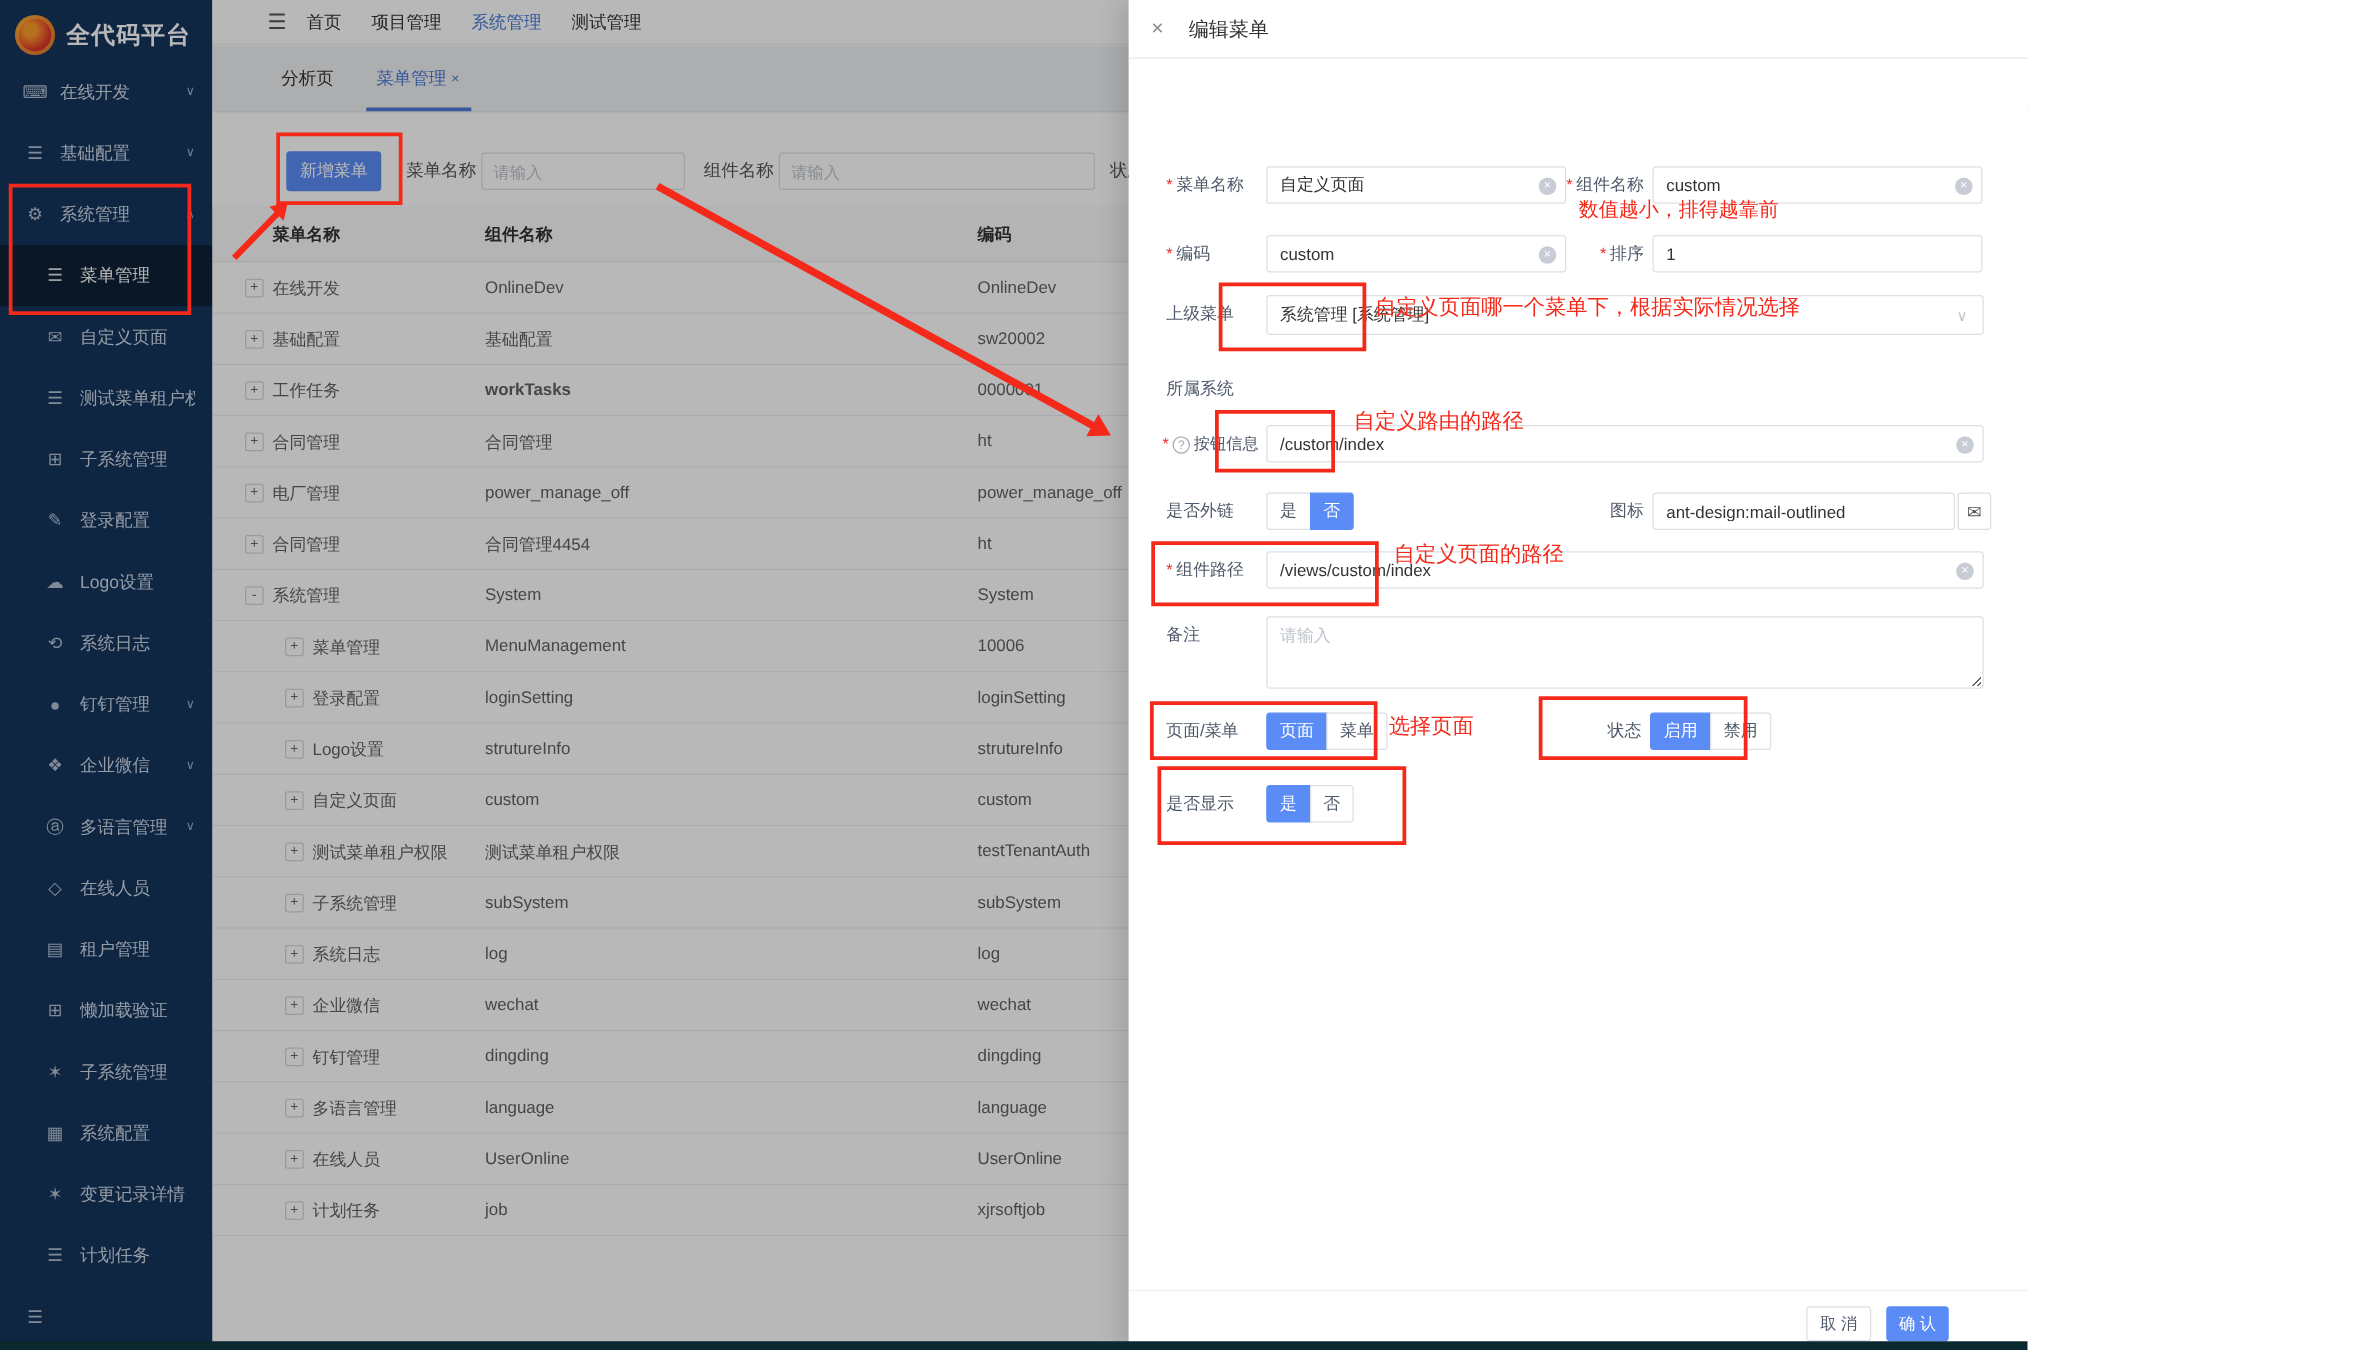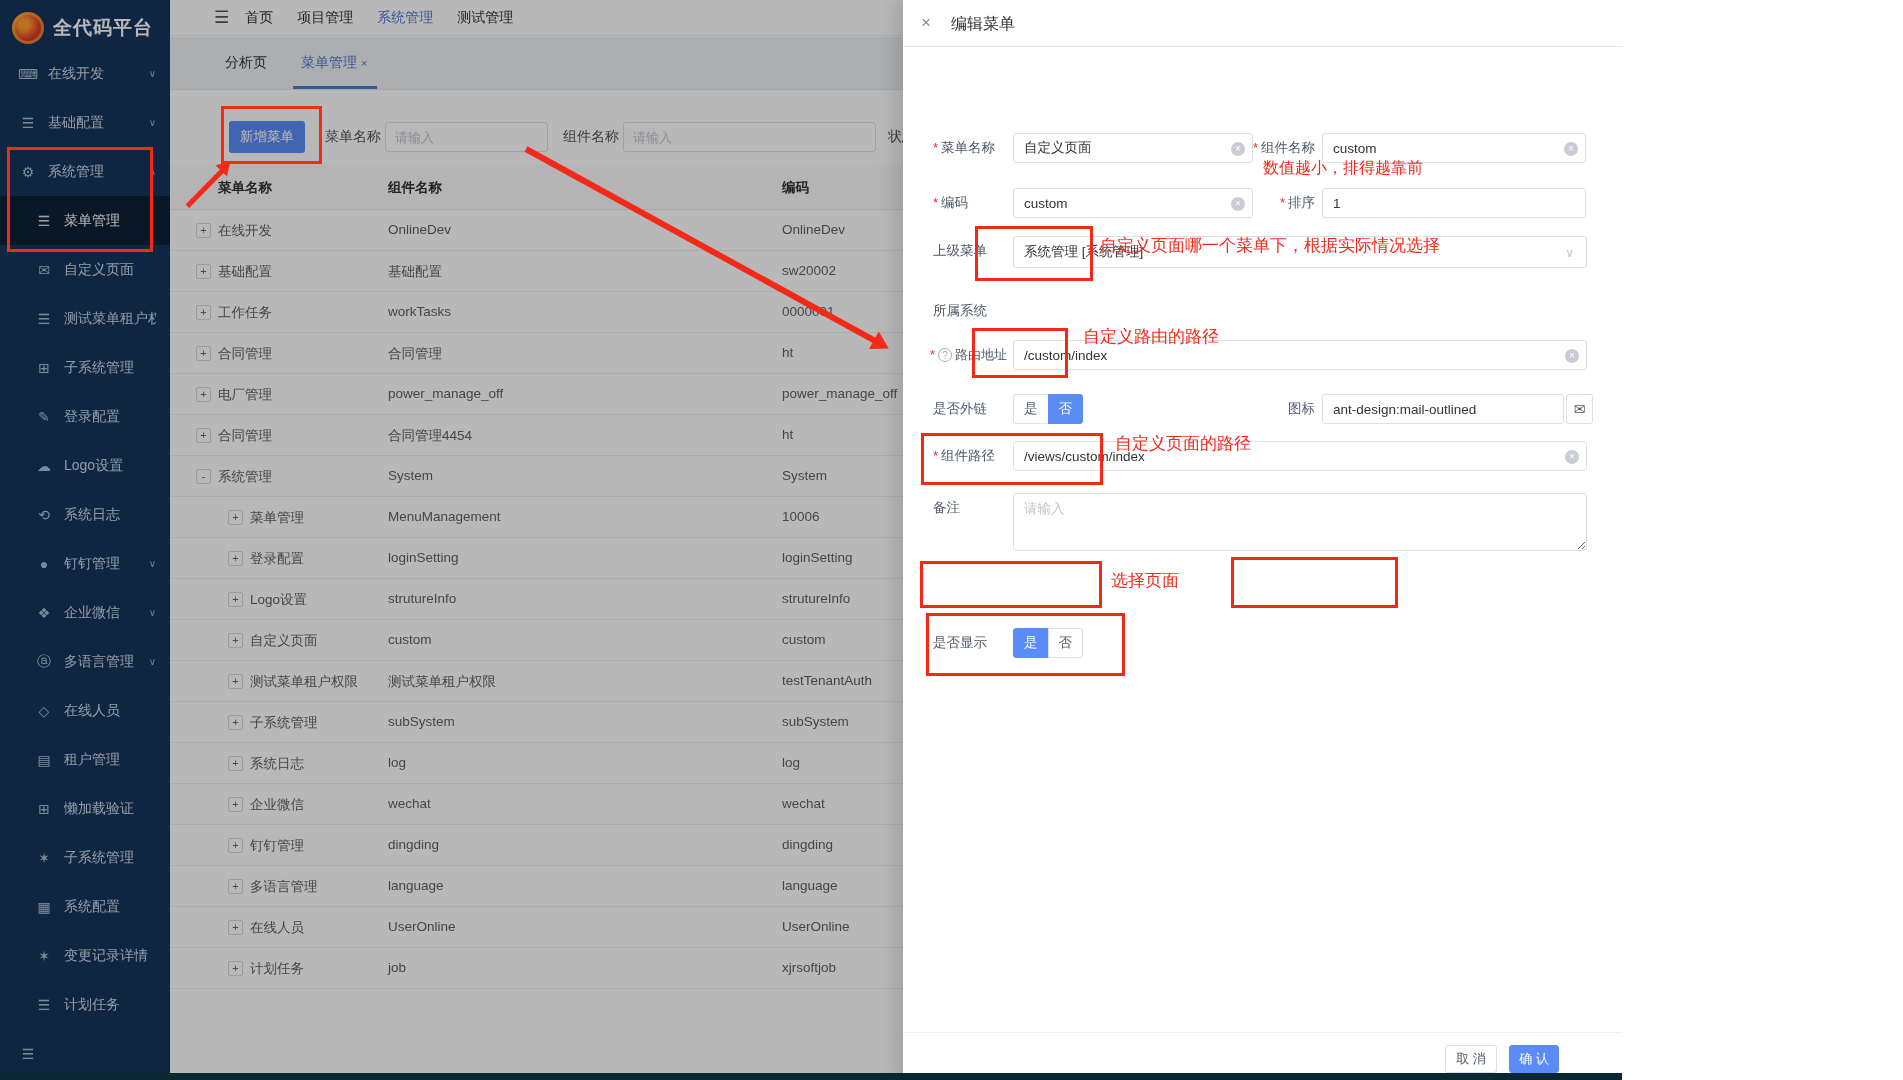--- a/index.html
+++ b/index.html
@@ -244,21 +244,21 @@
           </div>
           <div class="t-row" data-interactable="false">
             <div class="expander" data-interactable="true" style="left: 26px;">+</div>
             <span data-interactable="false" style="left: 48px;">基础配置</span>
             <span data-interactable="false" style="left: 218px;">基础配置</span>
             <span data-interactable="false" style="left: 612px;">sw20002</span>
           </div>
           <div class="t-row" data-interactable="false">
             <div class="expander" data-interactable="true" style="left: 26px;">+</div>
             <span data-interactable="false" style="left: 48px;">工作任务</span>
-            <span data-interactable="false" style="left: 218px;">workTasks</span>
+            <span data-interactable="false" style="left: 218px; font-weight: bold;">workTasks</span>
             <span data-interactable="false" style="left: 612px;">0000001</span>
           </div>
           <div class="t-row" data-interactable="false">
             <div class="expander" data-interactable="true" style="left: 26px;">+</div>
             <span data-interactable="false" style="left: 48px;">合同管理</span>
             <span data-interactable="false" style="left: 218px;">合同管理</span>
             <span data-interactable="false" style="left: 612px;">ht</span>
           </div>
           <div class="t-row" data-interactable="false">
             <div class="expander" data-interactable="true" style="left: 26px;">+</div>
@@ -393,21 +393,21 @@
         <span class="sel-val" data-interactable="false">系统管理 [系统管理]</span>
         <span class="chev" style="top:9px" data-interactable="false">∨</span>
       </div>
     </div>
 
     <div class="frow" style="top:296px" data-interactable="false">
       <span class="lbl" data-interactable="false">所属系统</span>
     </div>
 
     <div class="frow" style="top:340px" data-interactable="false">
-      <span class="lblr" data-interactable="false"><i class="req">*</i><span class="help" data-interactable="false">?</span><span>路由地址</span></span>
+      <span class="lblr" data-interactable="false"><i class="req">*</i><span class="help" data-interactable="false">?</span><span>按钮信息</span></span>
       <div class="inp" style="left:80px;width:574px" data-interactable="true">
         <input readonly="" value="/custom/index" style="">
         <span class="clear" data-interactable="true">×</span>
       </div>
     </div>
 
     <div class="frow" style="top:394px" data-interactable="false">
       <span class="lbl" data-interactable="false">是否外链</span>
       <div class="seg" style="left:80px" data-interactable="false">
           <span class="seg-btn" data-interactable="true">是</span>
@@ -426,20 +426,32 @@
         <input readonly="" value="/views/custom/index" style="">
         <span class="clear" data-interactable="true">×</span>
       </div>
     </div>
 
     <div class="frow" style="top:493px;height:60px" data-interactable="false">
       <span class="lbl" data-interactable="false">备注</span>
       <textarea id="remark-ta" data-interactable="true" placeholder="请输入" style=""></textarea>
     </div>
 
+    <div class="frow" style="top:570px" data-interactable="false">
+      <span class="lbl" data-interactable="false">页面/菜单</span>
+      <div class="seg" style="left:80px" data-interactable="false">
+          <span class="seg-btn sel" data-interactable="true">页面</span>
+          <span class="seg-btn" data-interactable="true">菜单</span>
+        </div>
+      <span class="lbl2s" data-interactable="false">状态</span>
+      <div class="seg" style="left:387px" data-interactable="false">
+          <span class="seg-btn sel" data-interactable="true">启用</span>
+          <span class="seg-btn" data-interactable="true">禁用</span>
+        </div>
+    </div>
 
     <div class="frow" style="top:628px" data-interactable="false">
       <span class="lbl" data-interactable="false">是否显示</span>
       <div class="seg" style="left:80px" data-interactable="false">
           <span class="seg-btn sel" data-interactable="true">是</span>
           <span class="seg-btn" data-interactable="true">否</span>
         </div>
     </div>
 
     <div id="dw-footer" data-interactable="false">

